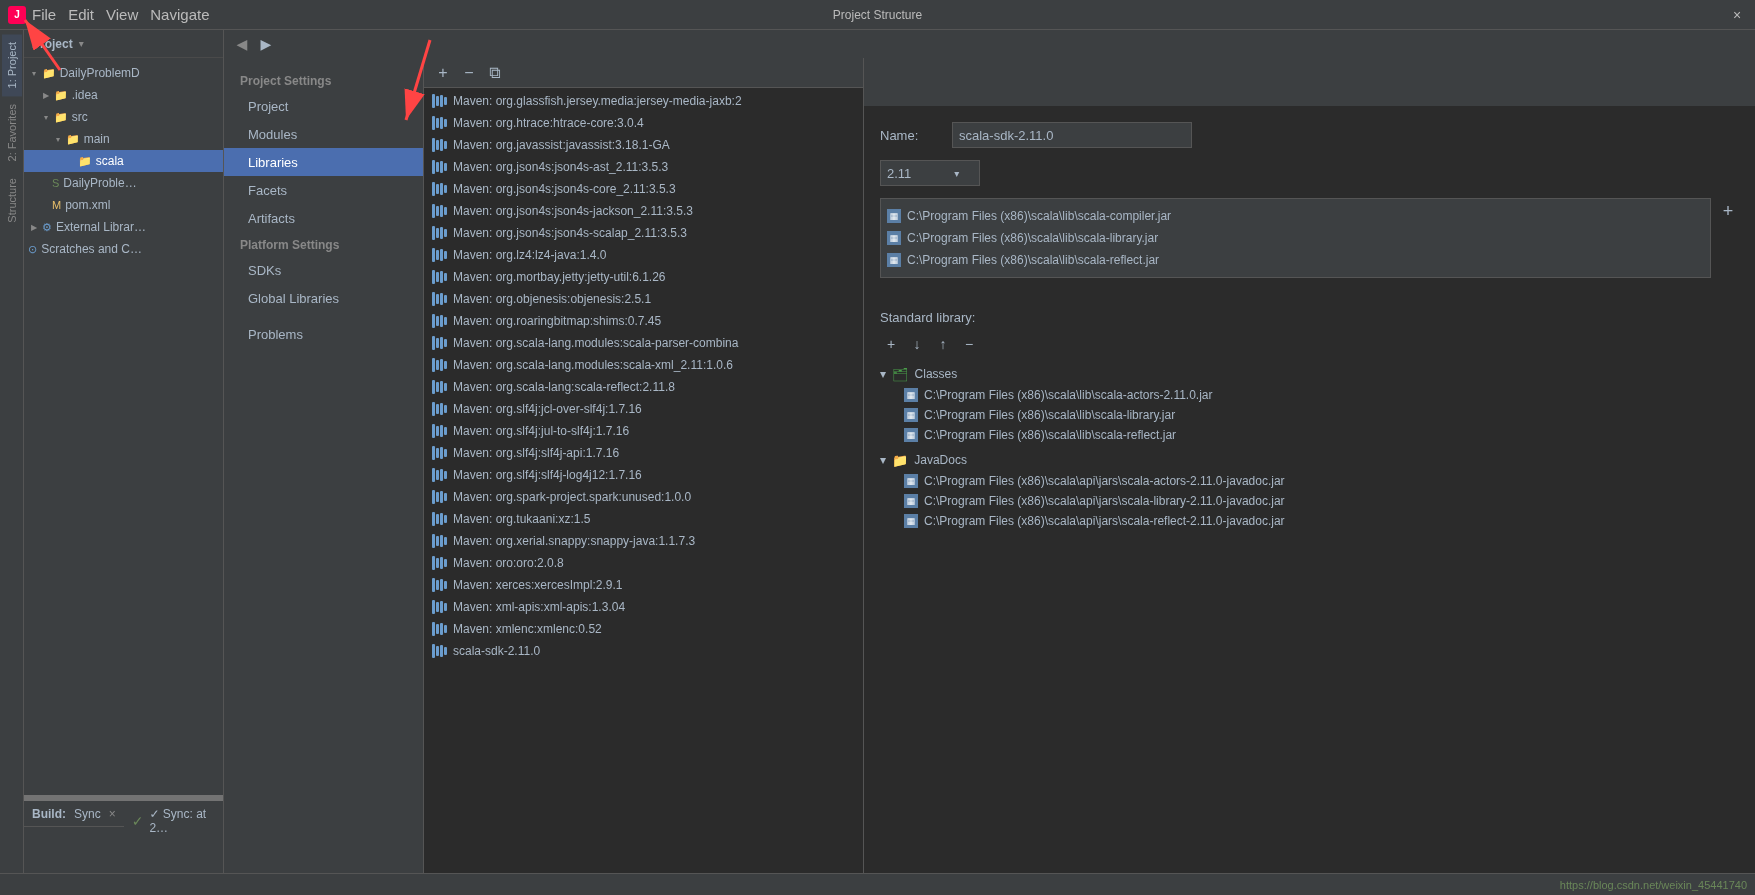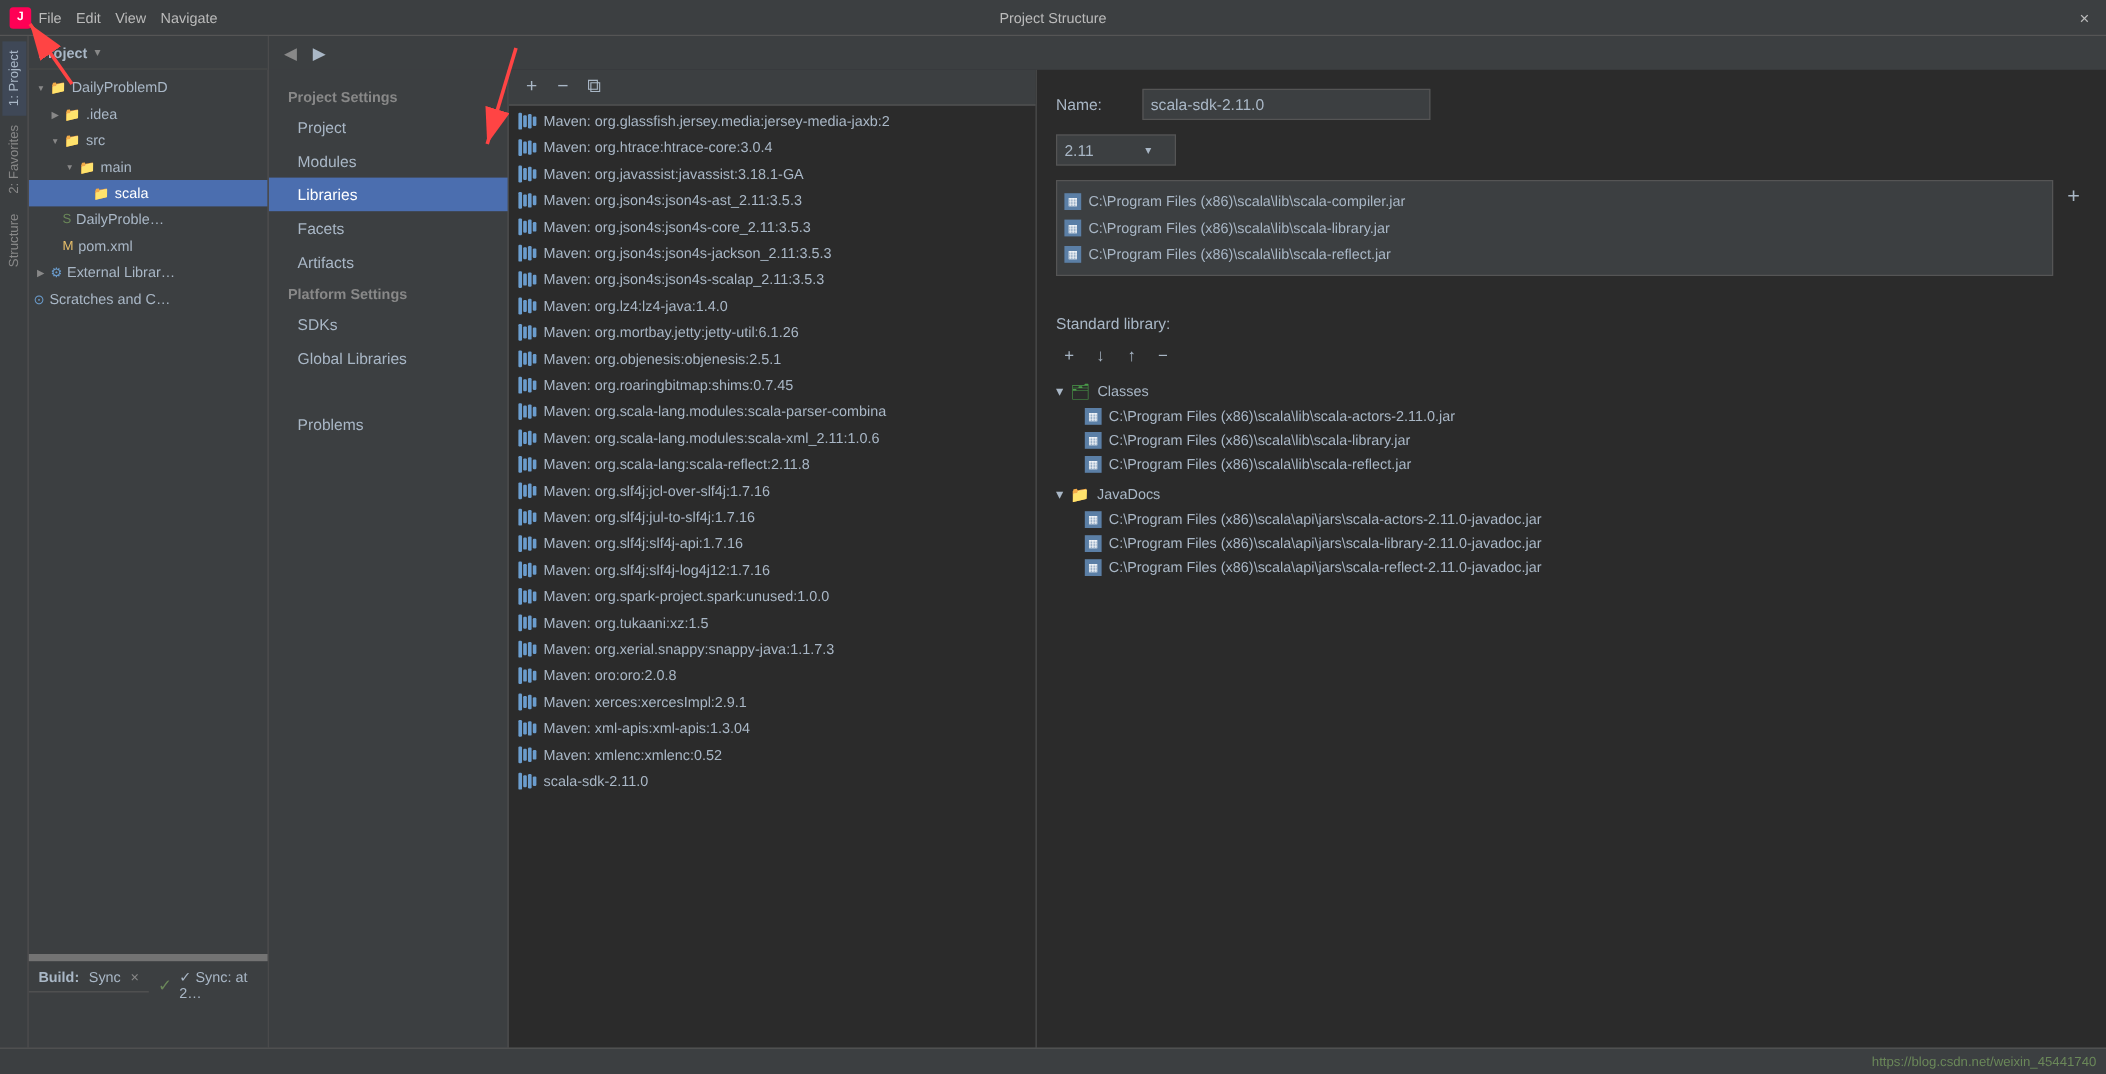--- a/index.html
+++ b/index.html
@@ -29,21 +29,21 @@
       background: #f05;
       border-radius: 3px;
       margin-right: 6px;
       display: flex; align-items: center; justify-content: center;
       font-size: 10px; color: white; font-weight: bold;
     }
     .title-bar-menus {
       display: flex; gap: 12px; align-items: center;
     }
     .title-bar-menu-item {
-      color: #bbbbbb; font-size: 12px; cursor: pointer;
+      color: #bbbbbb; font-size: 15px; cursor: pointer;
     }
     .title-bar-title {
       position: absolute; left: 50%; transform: translateX(-50%);
       color: #bbbbbb; font-size: 12px;
     }
     .title-bar-close {
       position: absolute; right: 10px;
       width: 16px; height: 16px;
       display: flex; align-items: center; justify-content: center;
       color: #bbbbbb; cursor: pointer; font-size: 14px;
@@ -156,21 +156,21 @@
       padding: 0 24px;
       font-size: 13px;
       color: #a9b7c6;
       cursor: pointer;
     }
     .dialog-nav-item.active {
       background: #4b6eaf;
       color: white;
     }
     .dialog-nav-problems {
-      margin-top: 27px;
+      margin-top: 8px;
       padding: 0 24px;
       height: 28px;
       display: flex;
       align-items: center;
       font-size: 13px;
       color: #a9b7c6;
       cursor: pointer;
     }
 
     
@@ -224,20 +224,21 @@
       border-radius: 1px;
     }
 
     
     .dialog-right {
       flex: 1;
       background: #2b2b2b;
       display: flex;
       flex-direction: column;
       padding: 16px;
+      margin-top: 48px;
     }
     .detail-row {
       display: flex;
       align-items: center;
       margin-bottom: 12px;
       gap: 12px;
     }
     .detail-label {
       color: #a9b7c6;
       font-size: 13px;

